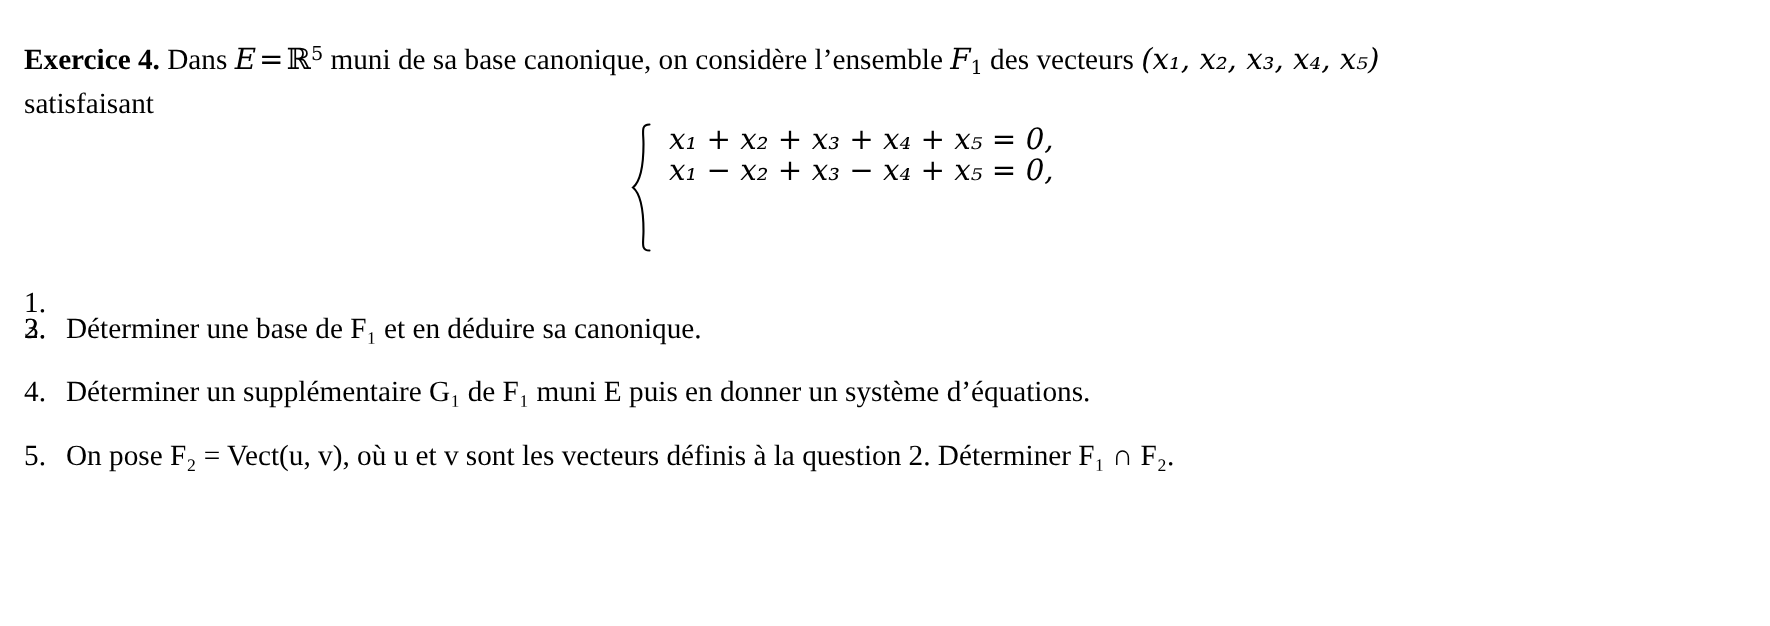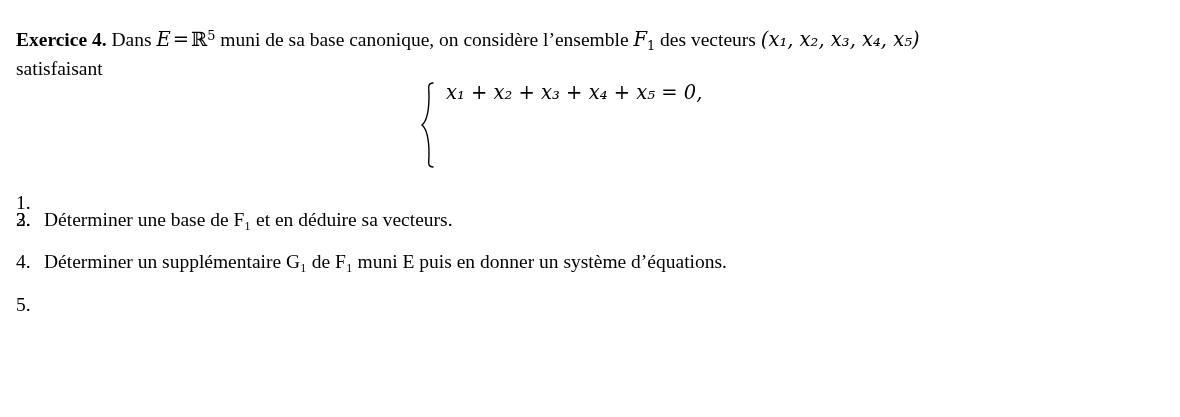--- a/index.html
+++ b/index.html
@@ -128,36 +128,38 @@
   </div>
 
   <div class="system">
     <div class="brace">
       <svg width="16" height="86" viewBox="0 0 16 86" aria-hidden="true">
         <path d="M13 1 C7 1, 9 6, 9 14 C9 26, 8 38, 2 43 C8 48, 9 60, 9 72 C9 80, 7 85, 13 85" fill="none" stroke="#000" stroke-width="1.4" stroke-linecap="round"></path>
       </svg>
     </div>
     <div class="eqs">
       <div class="eq math">x₁ + x₂ + x₃ + x₄ + x₅ = 0,</div>
+      <div class="eq math">x₁ − x₂ + x₃ − x₄ + x₅ = 0,</div>
     </div>
   </div>
 
   <ol class="qlist">
     <li>
       <span class="num">1.</span>
     </li>
     <li>
       <span class="num">2.</span>
     </li>
     <li>
       <span class="num">3.</span>
-      <span>Déterminer une base de F₁ et en déduire sa vecteurs.</span>
+      <span>Déterminer une base de F₁ et en déduire sa canonique.</span>
     </li>
     <li>
       <span class="num">4.</span>
       <span>Déterminer un supplémentaire G₁ de F₁ muni E puis en donner un système d’équations.</span>
     </li>
     <li>
       <span class="num">5.</span>
+      <span>On pose F₂ = Vect(u, v), où u et v sont les vecteurs définis à la question 2. Déterminer F₁ ∩ F₂.</span>
     </li>
   </ol>
 
 </div>
 
 </body></html>

